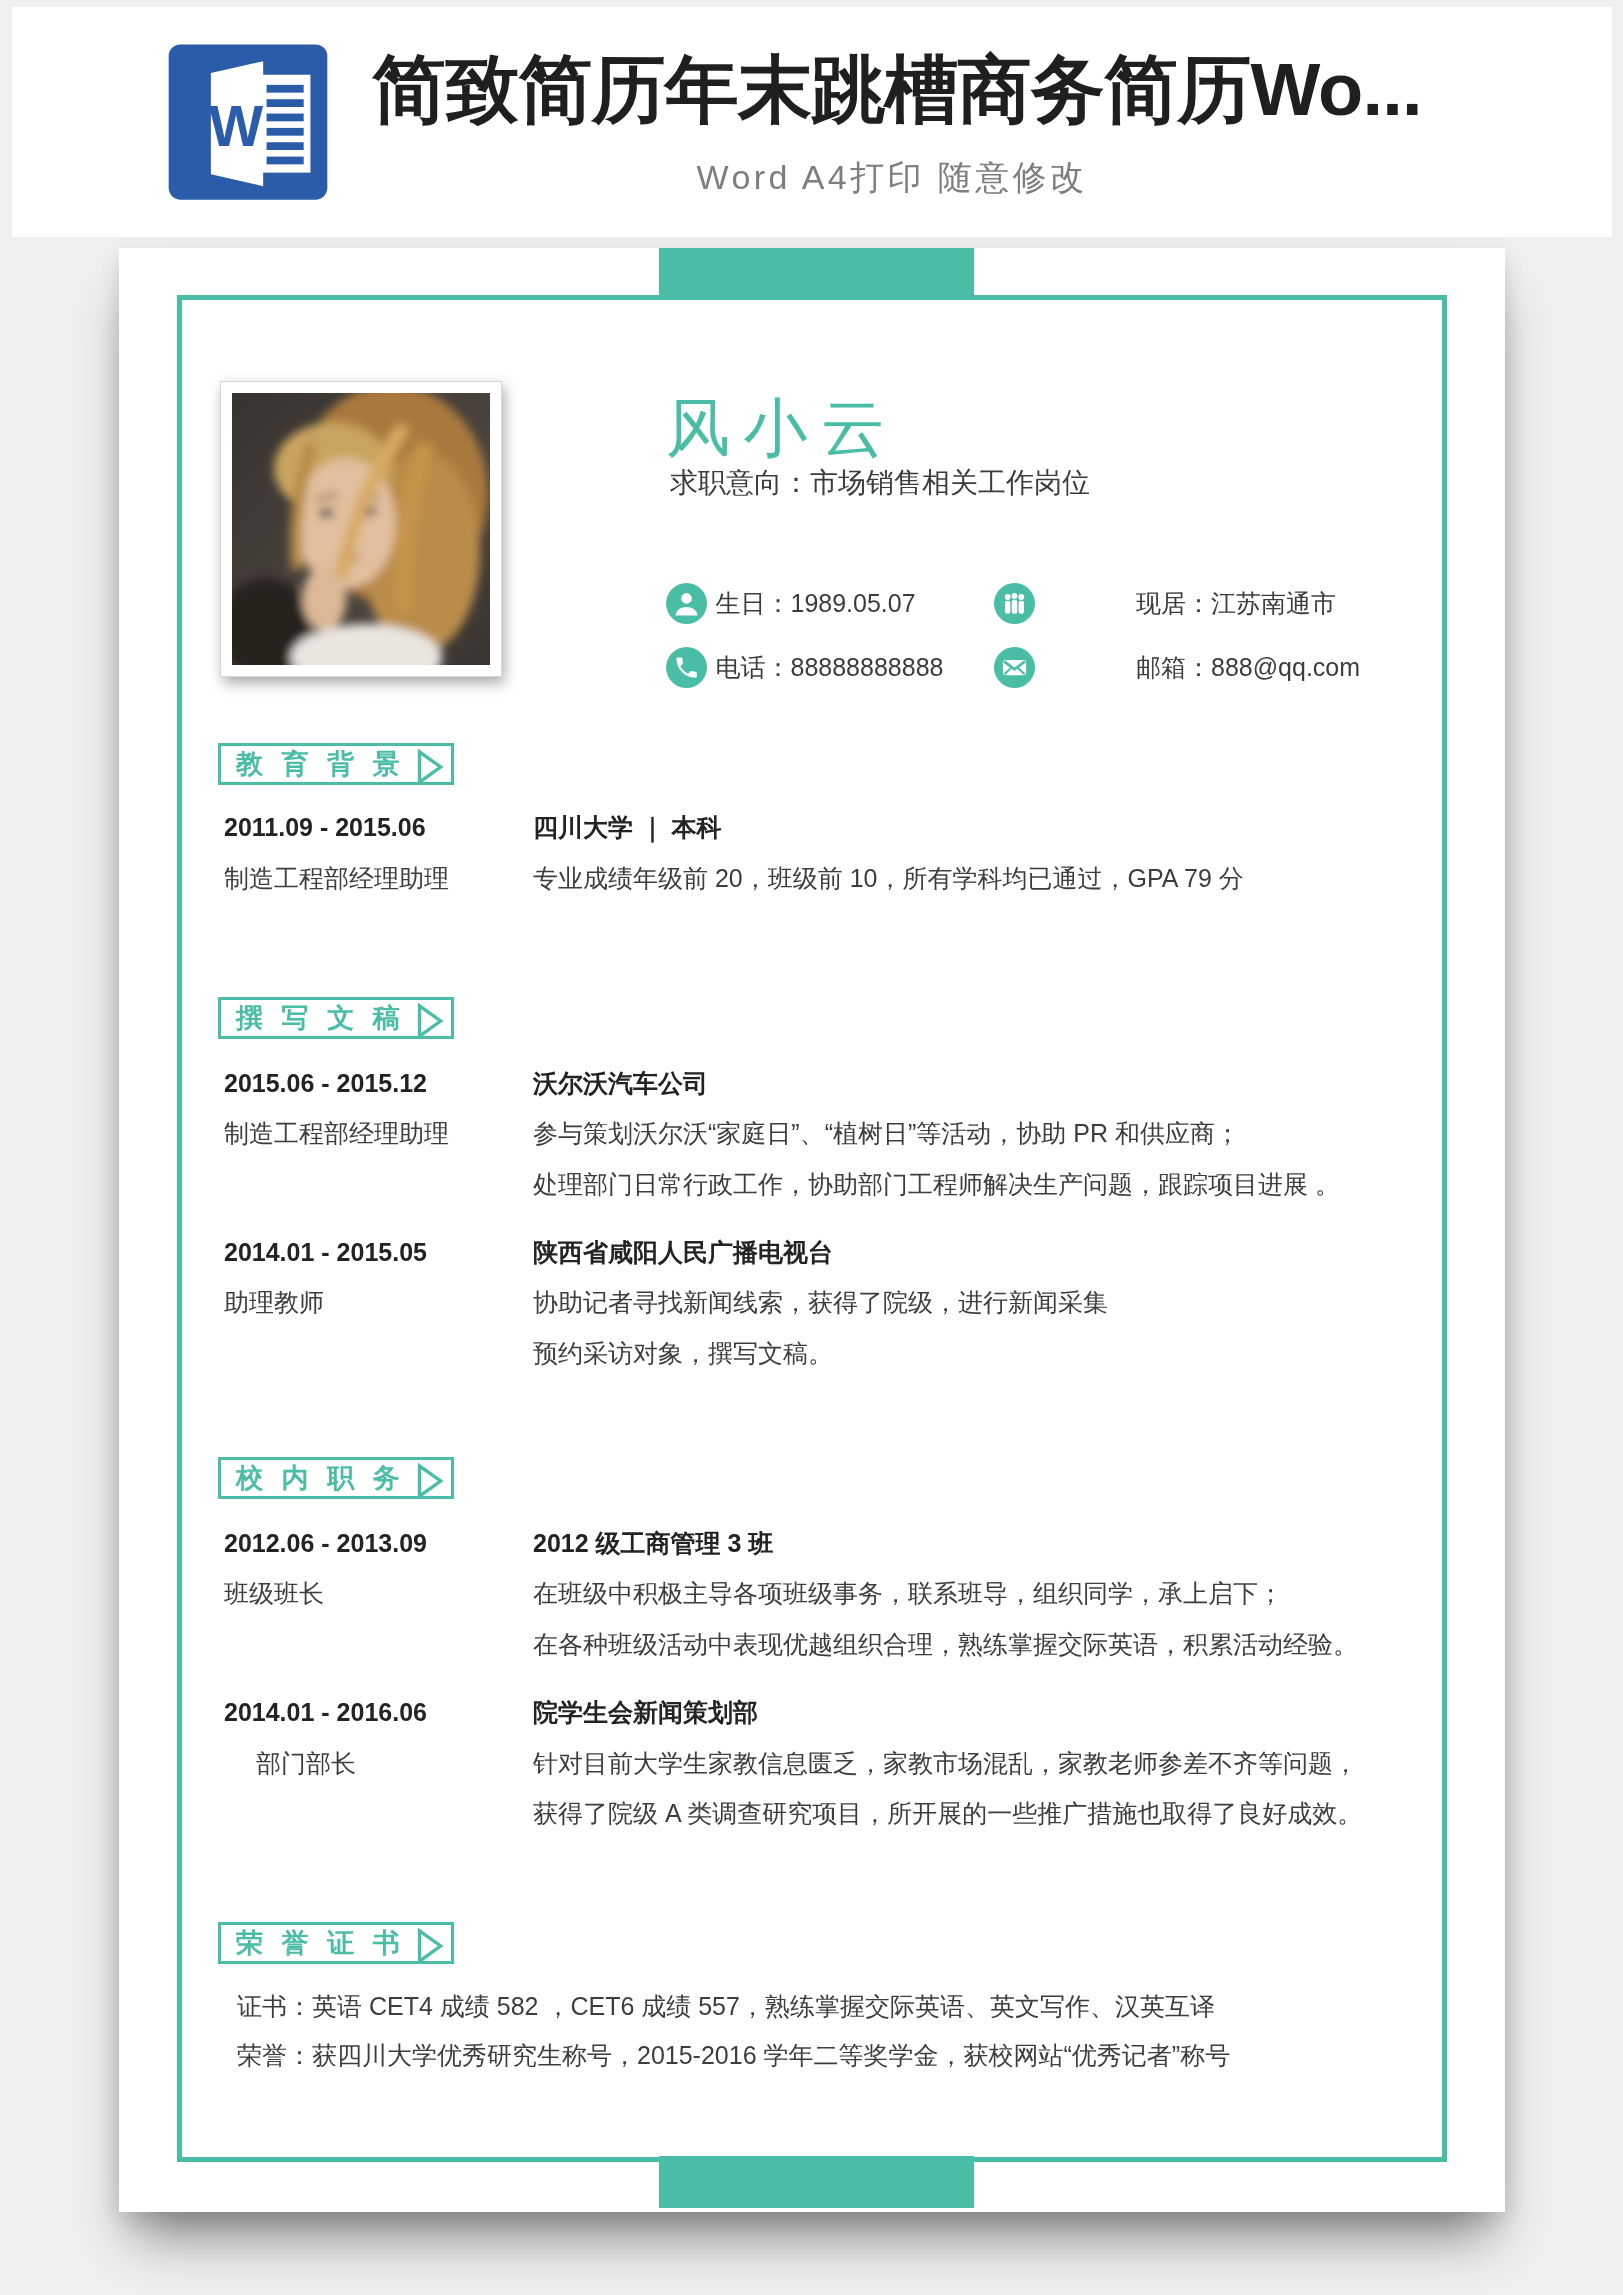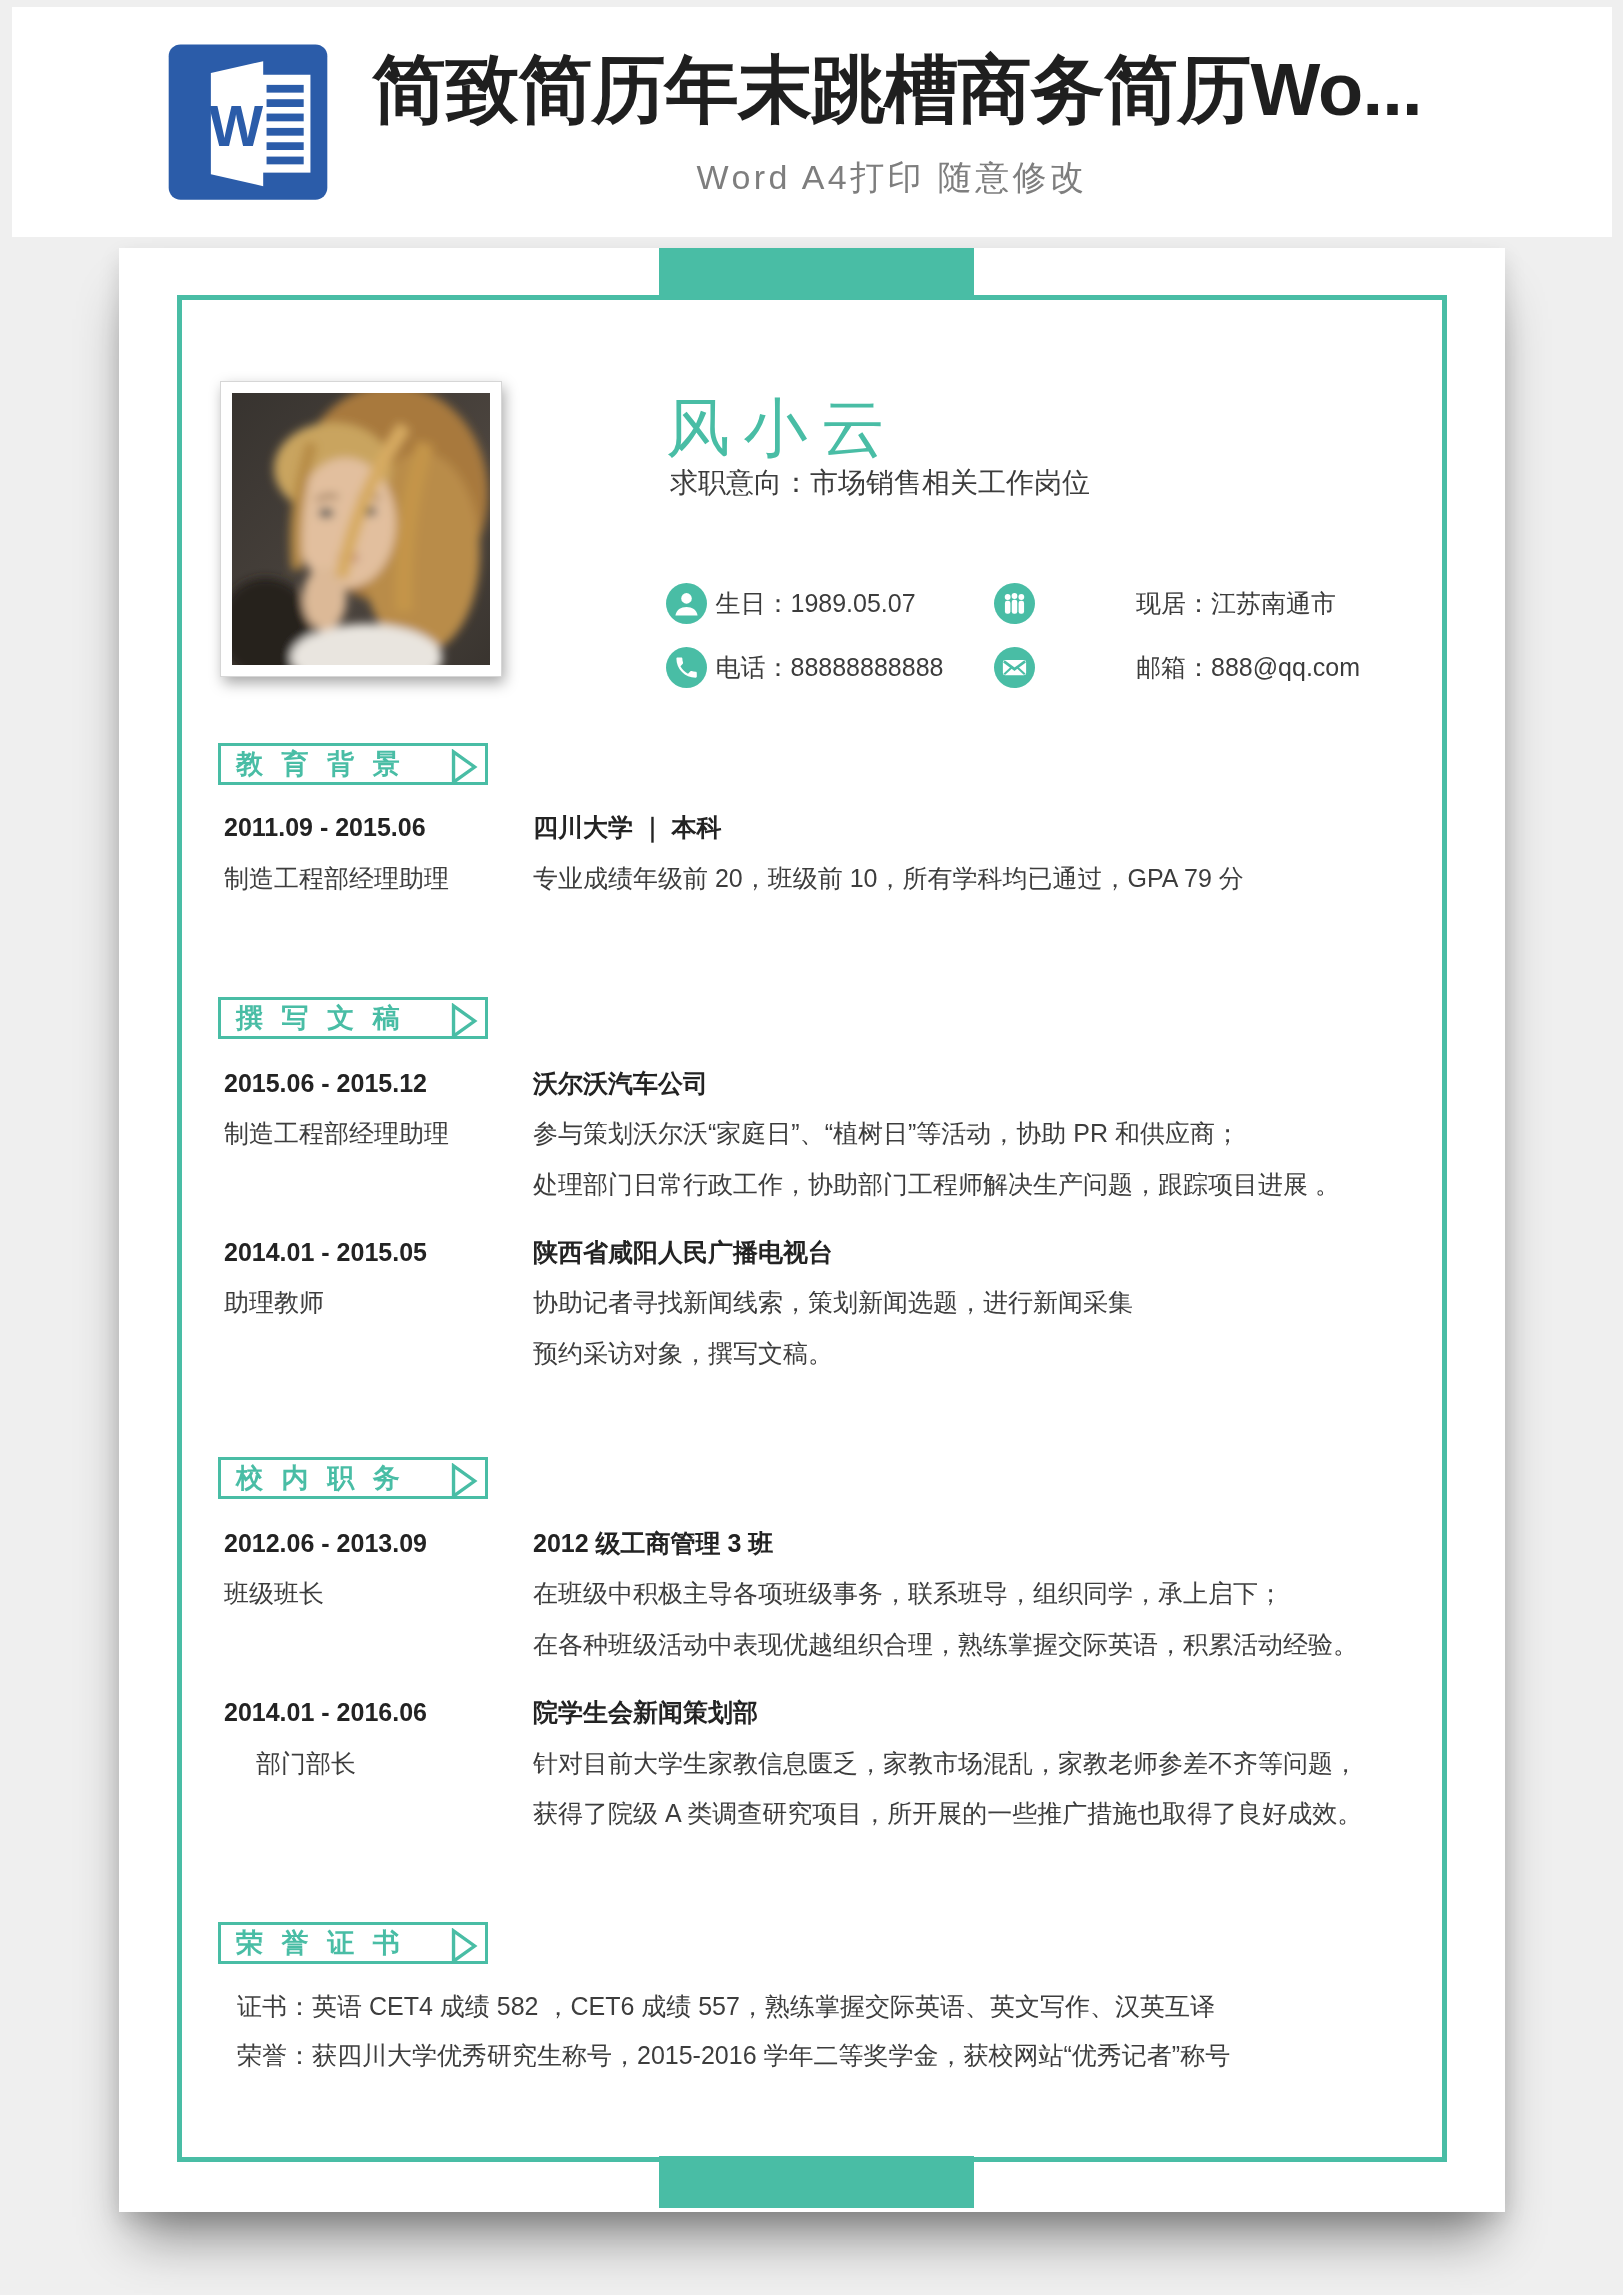--- a/index.html
+++ b/index.html
@@ -59,21 +59,21 @@
     font-size:28px;color:#3c3c3c;white-space:nowrap;
   }
   .contact{
     position:absolute;height:41px;display:flex;align-items:center;z-index:2;
   }
   .contact .cicon{width:41px;height:41px;flex:0 0 41px;}
   .contact .clabel{font-size:25px;color:#3c3c3c;white-space:nowrap;margin-left:8.5px;}
   .contact.col2 .clabel{margin-left:101px;}
   
   .sec-box{
-    position:absolute;left:99px;width:270px;height:42px;box-sizing:border-box;
+    position:absolute;left:99px;width:236px;height:42px;box-sizing:border-box;
     border:3.4px solid #49bda5;background:#ffffff;
     display:flex;align-items:center;z-index:2;
   }
   .sec-box .sec-title{
     font-size:27px;font-weight:700;color:#49bda5;
     letter-spacing:18.6px;padding-left:15px;white-space:nowrap;
   }
   .sec-box .sec-arrow{position:absolute;right:6.8px;top:3.4px;}
   
   .line{
@@ -216,21 +216,21 @@
 
   <div class="line bold" style="left:105px;top:820px;">2015.06 - 2015.12</div>
   <div class="line" style="left:105px;top:870px;">制造工程部经理助理</div>
   <div class="line bold" style="left:414px;top:820px;">沃尔沃汽车公司</div>
   <div class="line" style="left:414px;top:870px;">参与策划沃尔沃“家庭日”、“植树日”等活动，协助 PR 和供应商；</div>
   <div class="line" style="left:414px;top:921px;">处理部门日常行政工作，协助部门工程师解决生产问题，跟踪项目进展 。</div>
 
   <div class="line bold" style="left:105px;top:989px;">2014.01 - 2015.05</div>
   <div class="line" style="left:105px;top:1039px;">助理教师</div>
   <div class="line bold" style="left:414px;top:989px;">陕西省咸阳人民广播电视台</div>
-  <div class="line" style="left:414px;top:1039px;">协助记者寻找新闻线索，策划新闻选题，进行新闻采集</div>
+  <div class="line" style="left:414px;top:1039px;">协助记者寻找新闻线索，获得了院级，进行新闻采集</div>
   <div class="line" style="left:414px;top:1090px;">预约采访对象，撰写文稿。</div>
 
   <div class="line bold" style="left:105px;top:1280px;">2012.06 - 2013.09</div>
   <div class="line" style="left:105px;top:1330px;">班级班长</div>
   <div class="line bold" style="left:414px;top:1280px;">2012 级工商管理 3 班</div>
   <div class="line" style="left:414px;top:1330px;">在班级中积极主导各项班级事务，联系班导，组织同学，承上启下；</div>
   <div class="line" style="left:414px;top:1381px;">在各种班级活动中表现优越组织合理，熟练掌握交际英语，积累活动经验。</div>
 
   <div class="line bold" style="left:105px;top:1449px;">2014.01 - 2016.06</div>
   <div class="line" style="left:105px;top:1500px;margin-left:32px;">部门部长</div>

